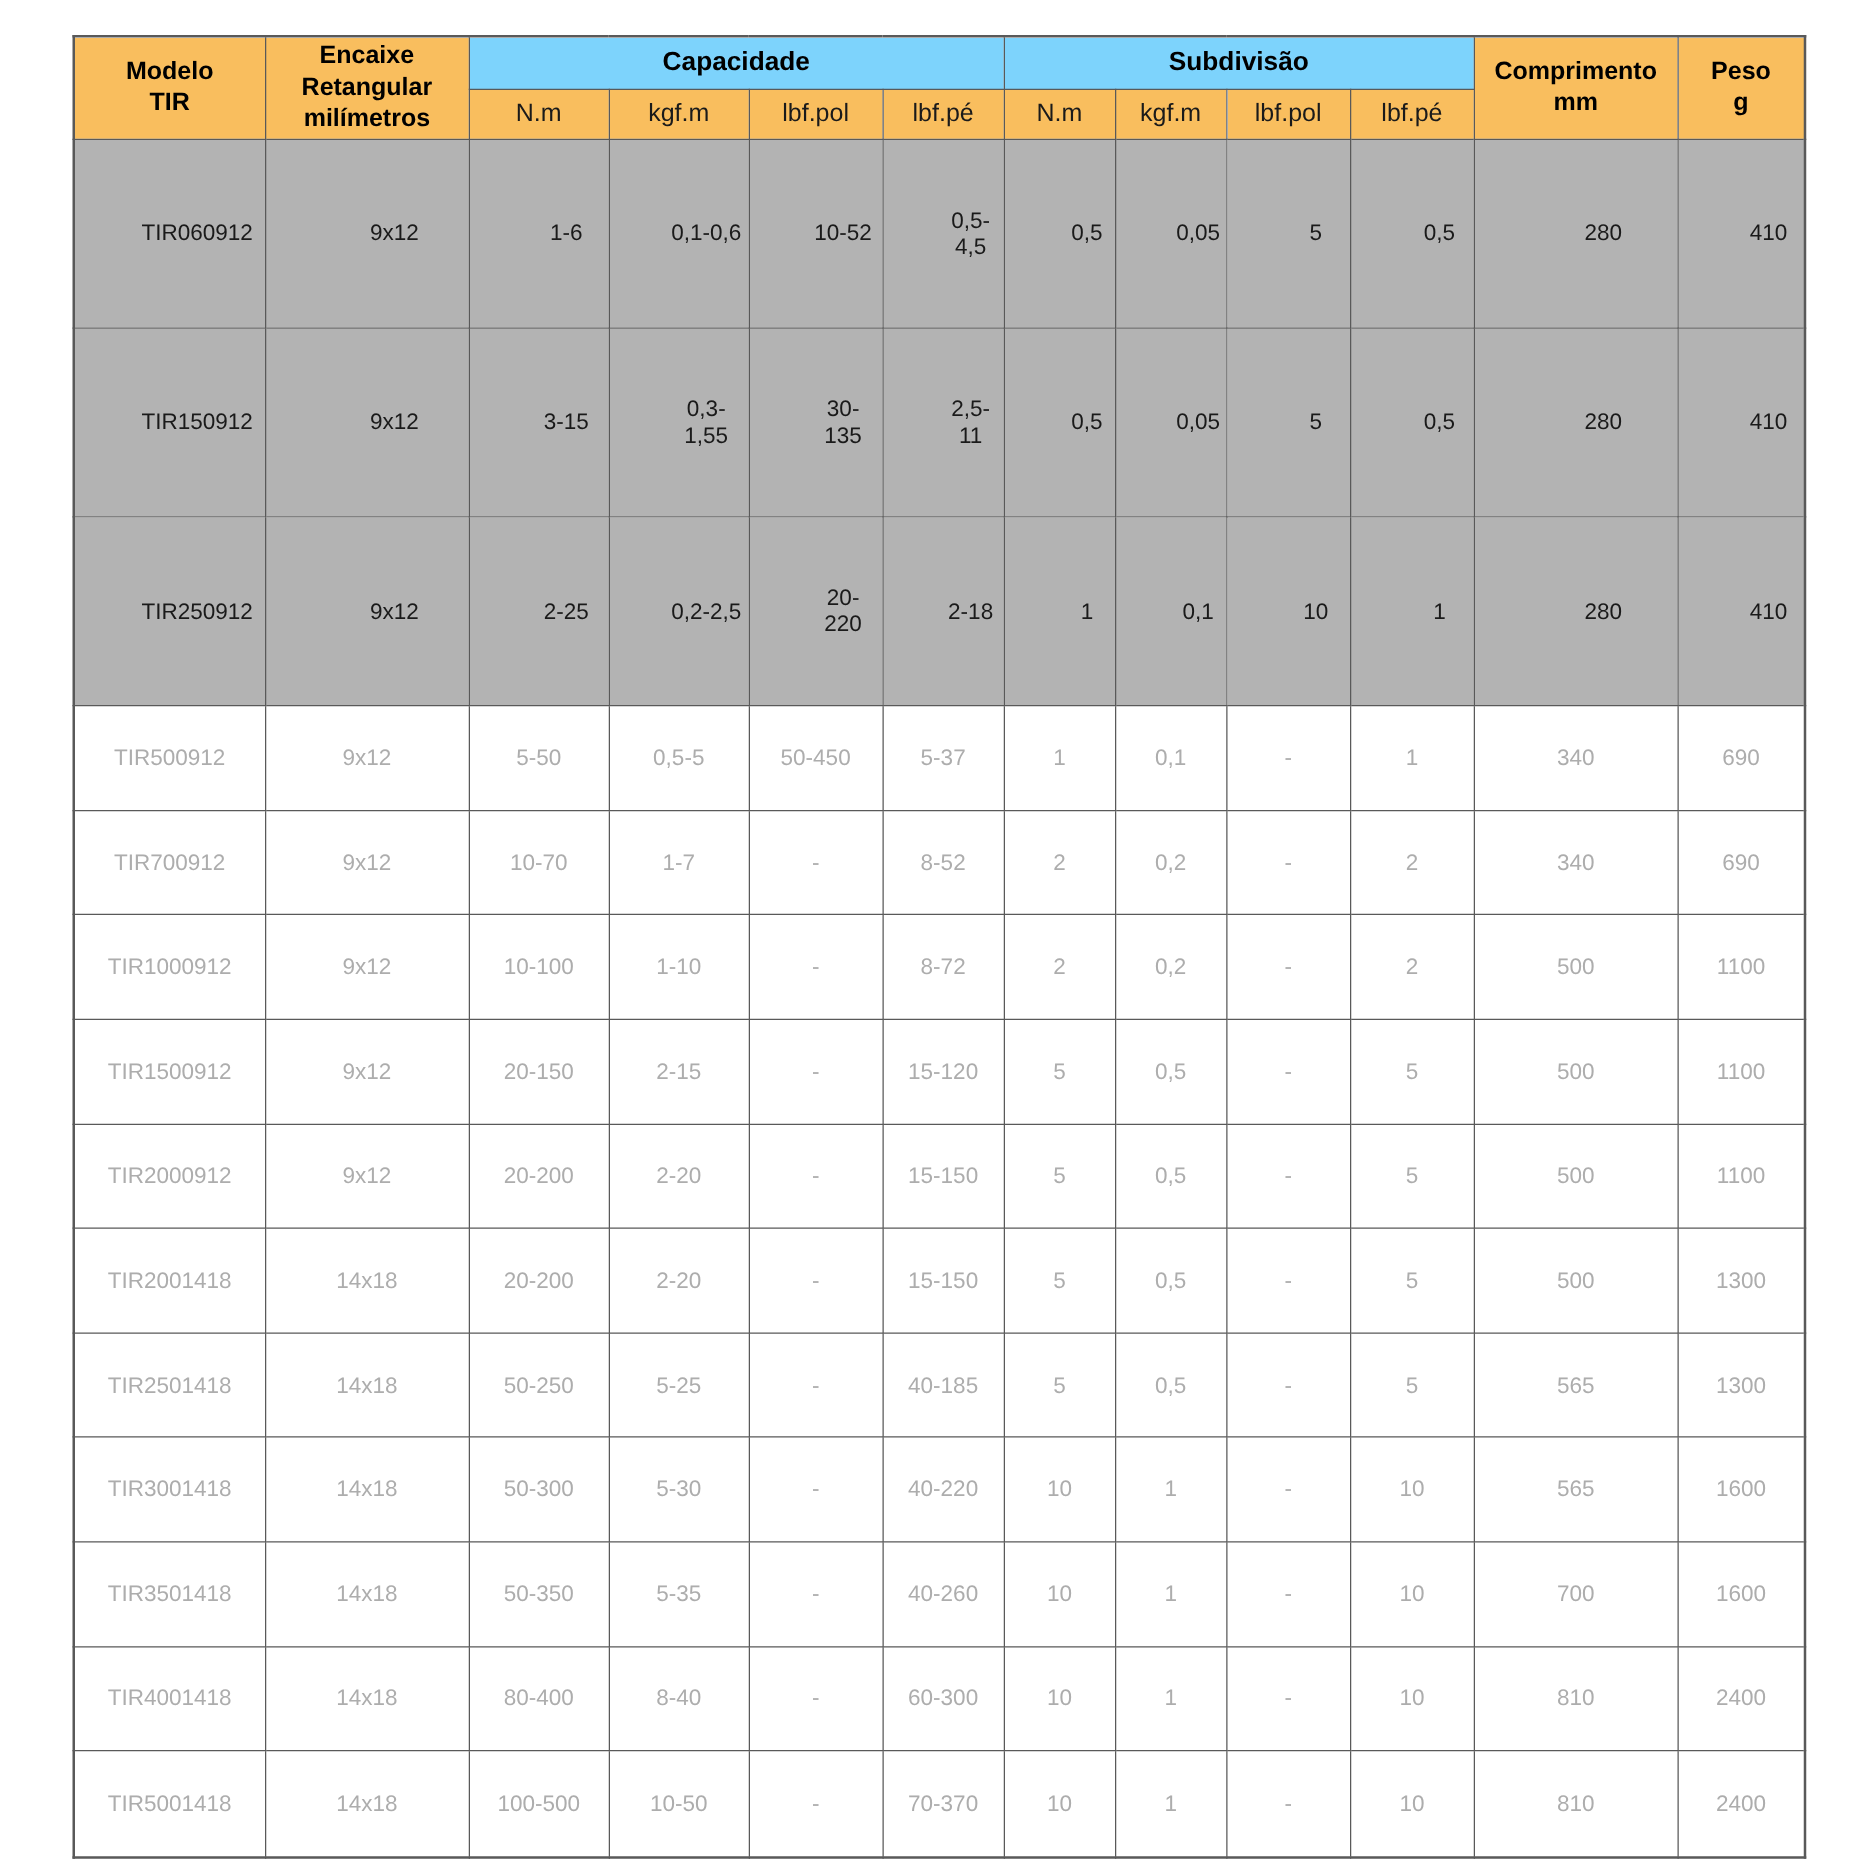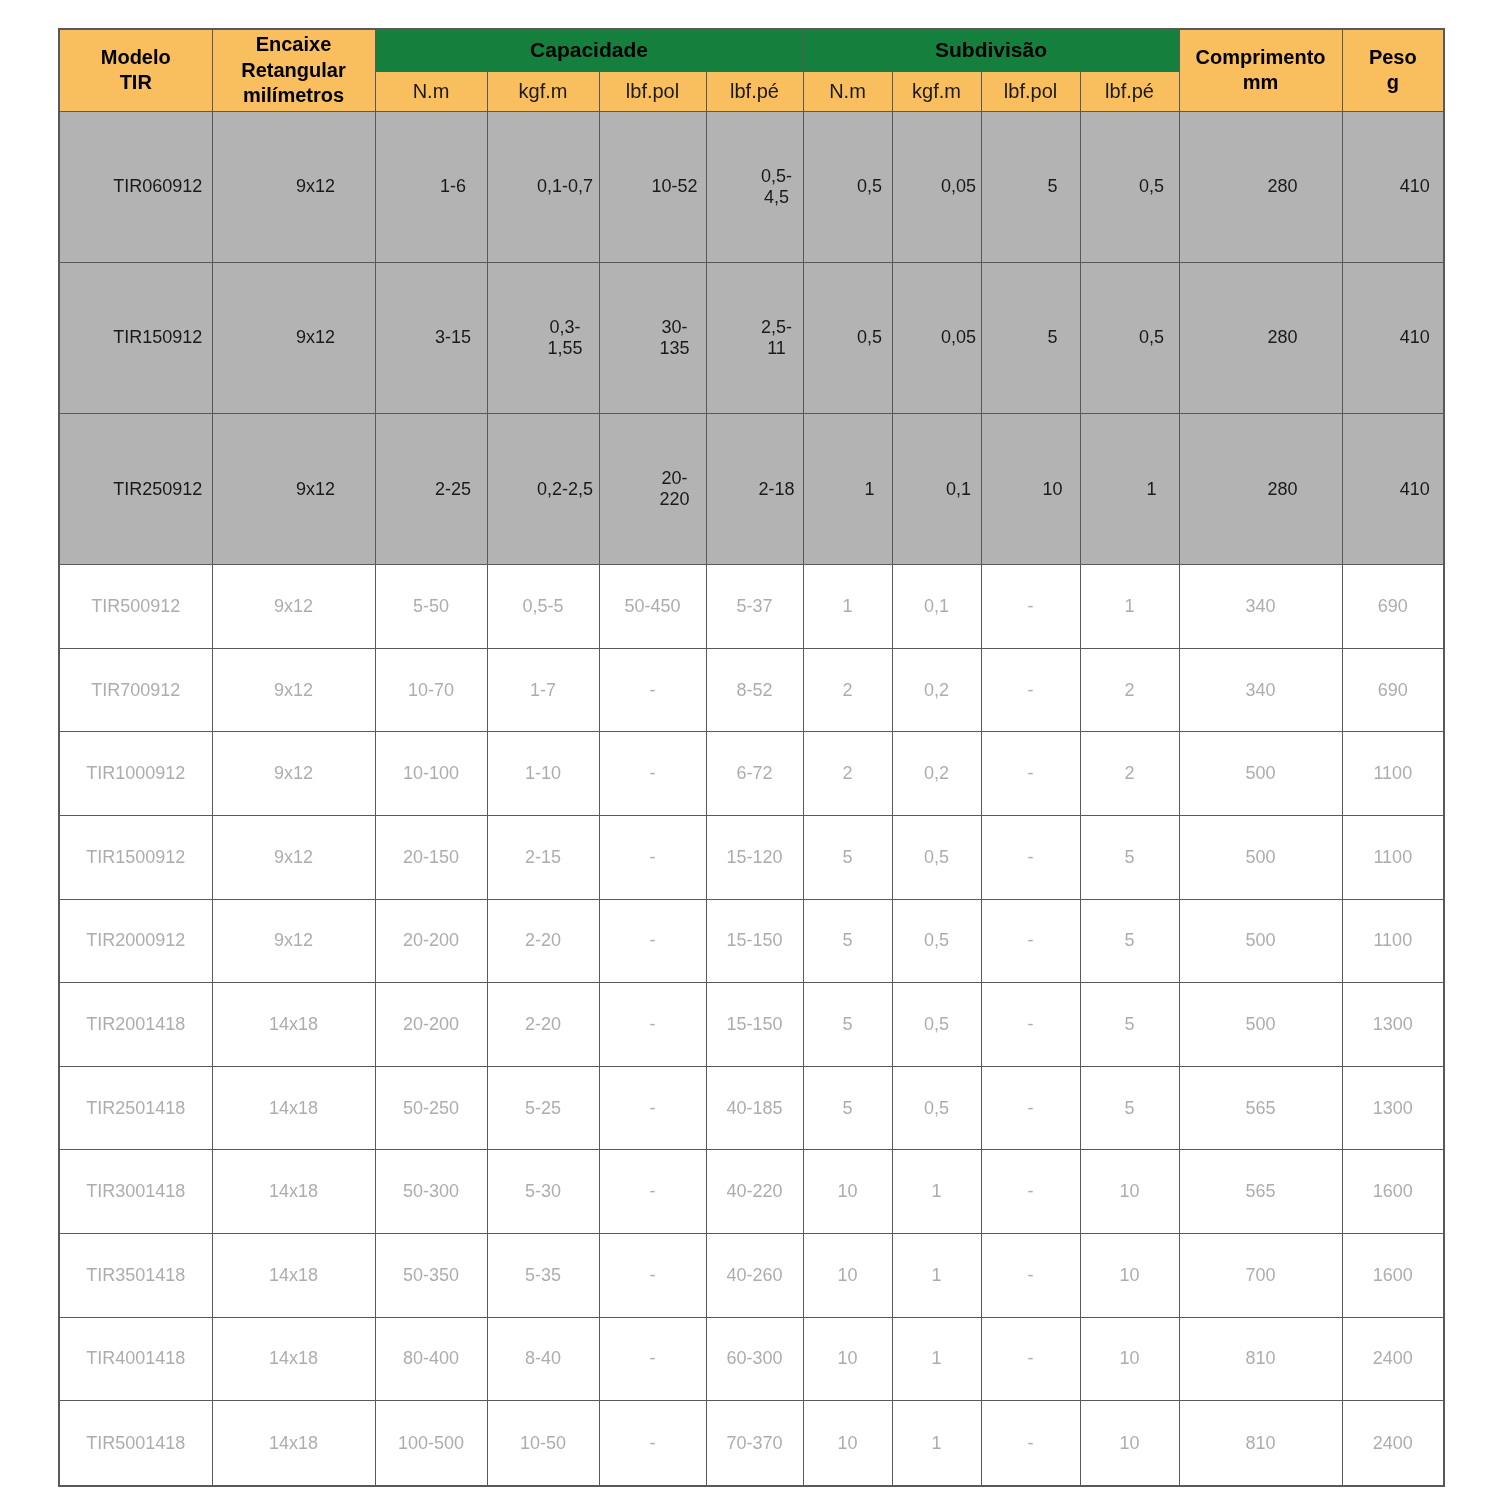--- a/index.html
+++ b/index.html
@@ -43,21 +43,21 @@
 
   
   th.grp-plain {
     background: #F9BE5E;
     color: #000000;
     font-weight: bold;
     font-size: 20px;
     line-height: 1.28;
   }
   th.grp-yellow {
-    background: #15803d;
+    background: #7dd3fc;
     color: #000000;
     font-weight: bold;
     font-size: 21px;
     line-height: 1.28;
   }
   th.sub {
     background: #F9BE5E;
     color: #1a1a1a;
     font-weight: normal;
     font-size: 20px;
@@ -133,21 +133,21 @@
         <th class="sub">kgf.m</th>
         <th class="sub">lbf.pol</th>
         <th class="sub">lbf.pé</th>
       </tr>
     </thead>
     <tbody id="tbody">
         <tr class="row-hi">
           <td class="model">TIR060912</td>
           <td>9x12</td>
           <td>1-6</td>
-          <td>0,1-0,7</td>
+          <td>0,1-0,6</td>
           <td>10-52</td>
           <td>0,5-4,5</td>
           <td>0,5</td>
           <td>0,05</td>
           <td>5</td>
           <td>0,5</td>
           <td>280</td>
           <td>410</td>
         </tr>
         <tr class="row-hi">
@@ -205,21 +205,21 @@
           <td>2</td>
           <td>340</td>
           <td>690</td>
         </tr>
         <tr class="row-norm">
           <td class="model">TIR1000912</td>
           <td>9x12</td>
           <td>10-100</td>
           <td>1-10</td>
           <td>-</td>
-          <td>6-72</td>
+          <td>8-72</td>
           <td>2</td>
           <td>0,2</td>
           <td>-</td>
           <td>2</td>
           <td>500</td>
           <td>1100</td>
         </tr>
         <tr class="row-norm">
           <td class="model">TIR1500912</td>
           <td>9x12</td>

